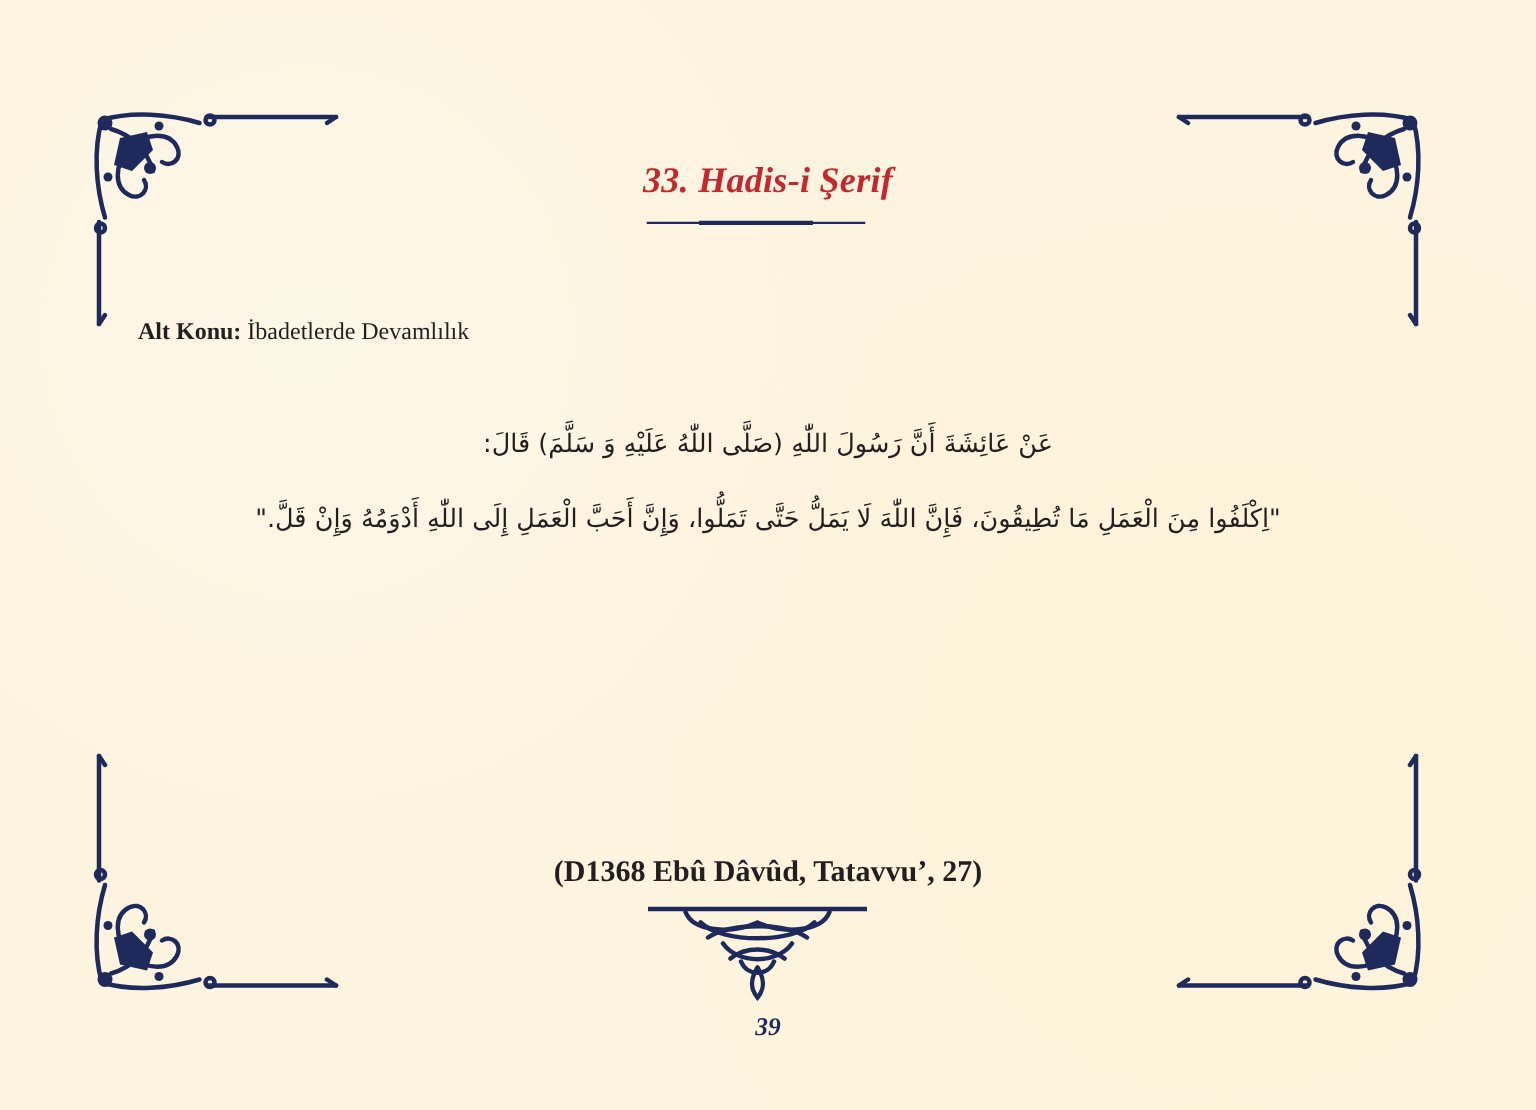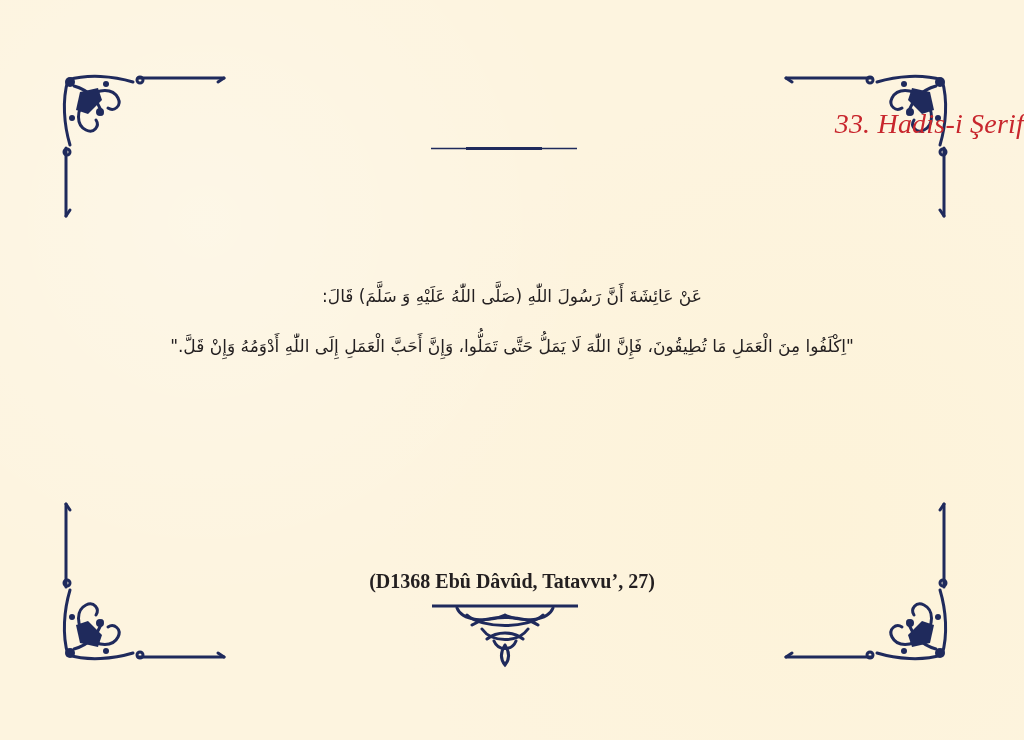--- a/index.html
+++ b/index.html
@@ -31,25 +31,25 @@
   .corner svg { width: 100%; height: 100%; display: block; }
   .corner-tl { left: 58px; top: 70px; }
   .corner-tr { left: 782px; top: 70px; transform: scaleX(-1); }
   .corner-bl { left: 58px; top: 500px; transform: scaleY(-1); height: 165px; }
   .corner-br { left: 782px; top: 500px; transform: scale(-1,-1); height: 165px; }
 
   .title {
     position: absolute;
     left: 0; right: 0;
     top: 108px;
-    text-align: right;
+    text-align: center;
     color: #c8262d;
     font-style: italic;
-    font-weight: normal;
-    font-size: 28px;
+    font-weight: bold;
+    font-size: 24px;
     letter-spacing: 0.2px;
   }
   .title-rule {
     position: absolute;
     left: 431px;
     top: 147px;
     width: 146px;
     height: 3px;
   }
   .title-rule svg { width: 100%; height: 100%; display:block; }
@@ -219,20 +219,24 @@
 
   <div class="title">33. Hadis-i Şerif</div>
   <div class="title-rule">
     <svg viewBox="0 0 146 3" preserveAspectRatio="none" xmlns="http://www.w3.org/2000/svg">
       <path d="M0 1.5 L146 1.5" stroke="#1f2a5c" stroke-width="1.5"></path>
       <path d="M35 1.5 L111 1.5" stroke="#1f2a5c" stroke-width="3"></path>
     </svg>
   </div>
 
   <div class="meta">
+    <div>
+      <span class="k">Alt Konu:</span>
+      <span>İbadetlerde Devamlılık</span>
+    </div>
   </div>
 
   <div class="arabic l1">عَنْ عَائِشَةَ أَنَّ رَسُولَ اللّٰهِ (صَلَّى اللّٰهُ عَلَيْهِ وَ سَلَّمَ) قَالَ:</div>
   <div class="arabic l2">"اِكْلَفُوا مِنَ الْعَمَلِ مَا تُطِيقُونَ، فَإِنَّ اللّٰهَ لَا يَمَلُّ حَتَّى تَمَلُّوا، وَإِنَّ أَحَبَّ الْعَمَلِ إِلَى اللّٰهِ أَدْوَمُهُ وَإِنْ قَلَّ."</div>
 
   <div class="translation">
   </div>
 
   <div class="source">(D1368 Ebû Dâvûd, Tatavvu’, 27)</div>
 
@@ -244,13 +248,14 @@
         <path d="M35 12 C 50 26, 96 26, 111 12"></path>
         <path d="M40 22 C 55 12, 91 12, 106 22"></path>
         <path d="M50 26 C 60 40, 86 40, 96 26"></path>
         <path d="M55 36 C 65 28, 81 28, 91 36"></path>
         <path d="M62 38 C 66 48, 80 48, 84 38"></path>
         <path d="M73 42 C 68 50, 68 56, 73 62 C 78 56, 78 50, 73 42"></path>
       </g>
     </svg>
   </div>
 
+  <div class="page-number">39</div>
 </div>
 
 </body></html>

